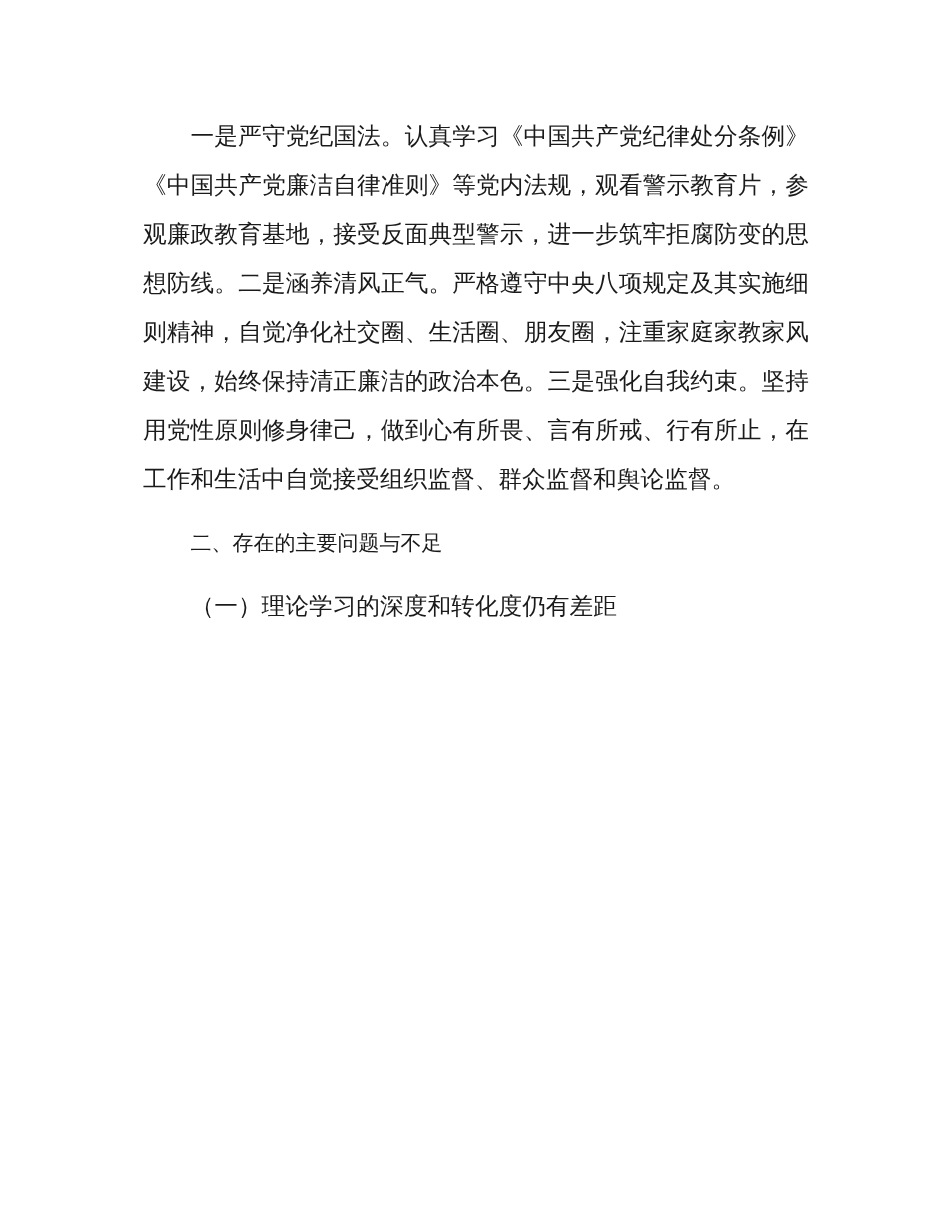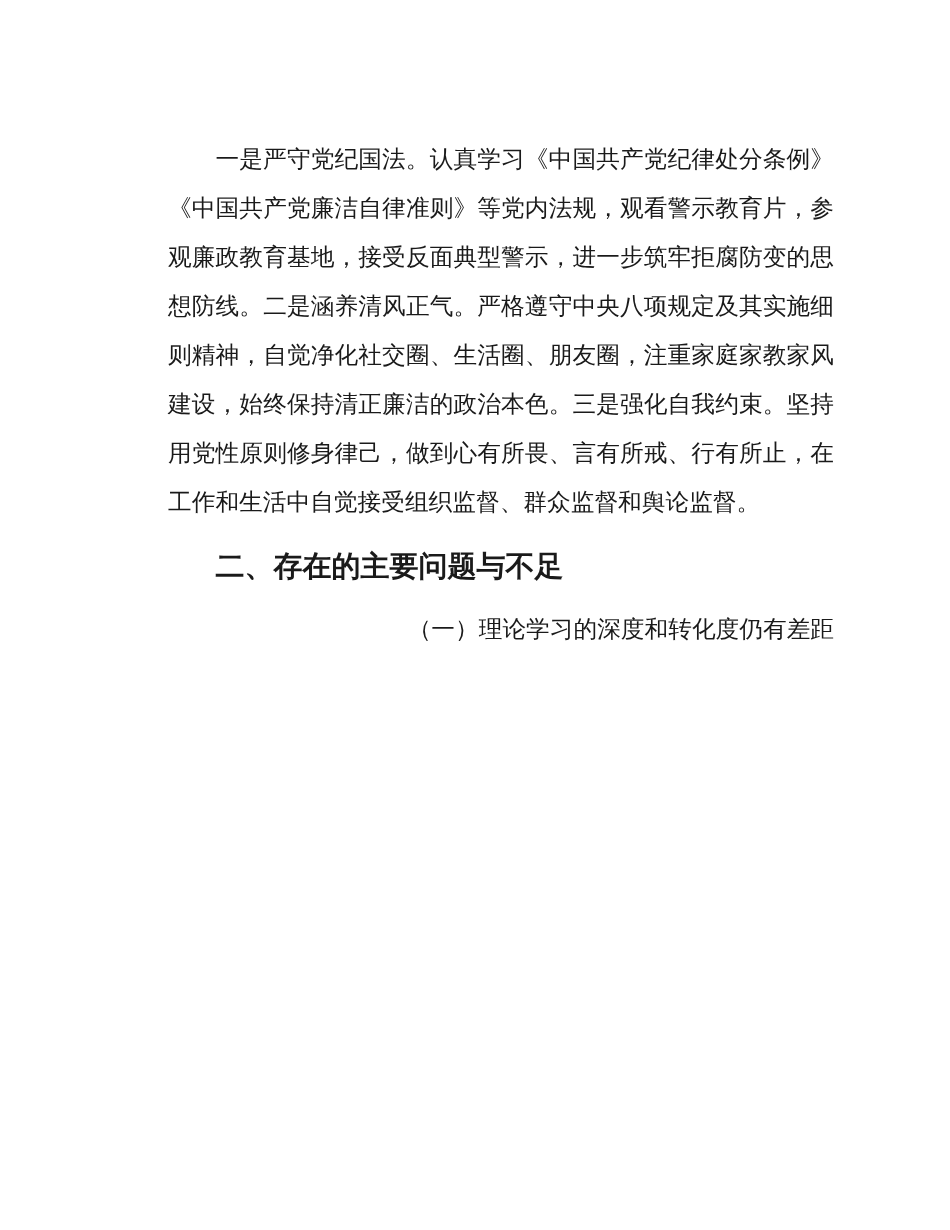--- a/index.html
+++ b/index.html
@@ -11,52 +11,50 @@
       width: 950px;
       height: 1230px;
       position: relative;
       overflow: hidden;
       font-family: "DejaVu Serif", "Liberation Serif", serif;
       color: #1a1a1a;
     }
     .page {
       position: absolute;
       left: 143px;
-      top: 135px;
+      top: 112px;
       width: 666px;
-      margin-left: 25px;
     }
     .para {
       margin: 0;
       font-size: 23.7px;
       line-height: 49px;
       text-align: justify;
       text-justify: inter-character;
       word-break: break-all;
       letter-spacing: 0;
     }
     .para.indent {
       text-indent: 47.5px;
     }
     .heading {
       margin: 0;
       padding-left: 47.5px;
       font-family: "DejaVu Sans", "Liberation Sans", sans-serif;
-      font-weight: bold;
-      font-size: 29px;
+      font-weight: normal;
+      font-size: 21px;
       line-height: 49px;
       margin-top: 15px;
     }
     .subheading {
       margin: 0;
       padding-left: 47.5px;
       font-size: 23.7px;
       line-height: 49px;
       margin-top: 14px;
-      text-align: right;
     }
     .gap {
       height: 14px;
     }
   </style>
 </head>
 <body>
 
 <div class="page">
   <p class="para indent">一是严守党纪国法。认真学习《中国共产党纪律处分条例》《中国共产党廉洁自律准则》等党内法规，观看警示教育片，参观廉政教育基地，接受反面典型警示，进一步筑牢拒腐防变的思想防线。二是涵养清风正气。严格遵守中央八项规定及其实施细则精神，自觉净化社交圈、生活圈、朋友圈，注重家庭家教家风建设，始终保持清正廉洁的政治本色。三是强化自我约束。坚持用党性原则修身律己，做到心有所畏、言有所戒、行有所止，在工作和生活中自觉接受组织监督、群众监督和舆论监督。</p>

